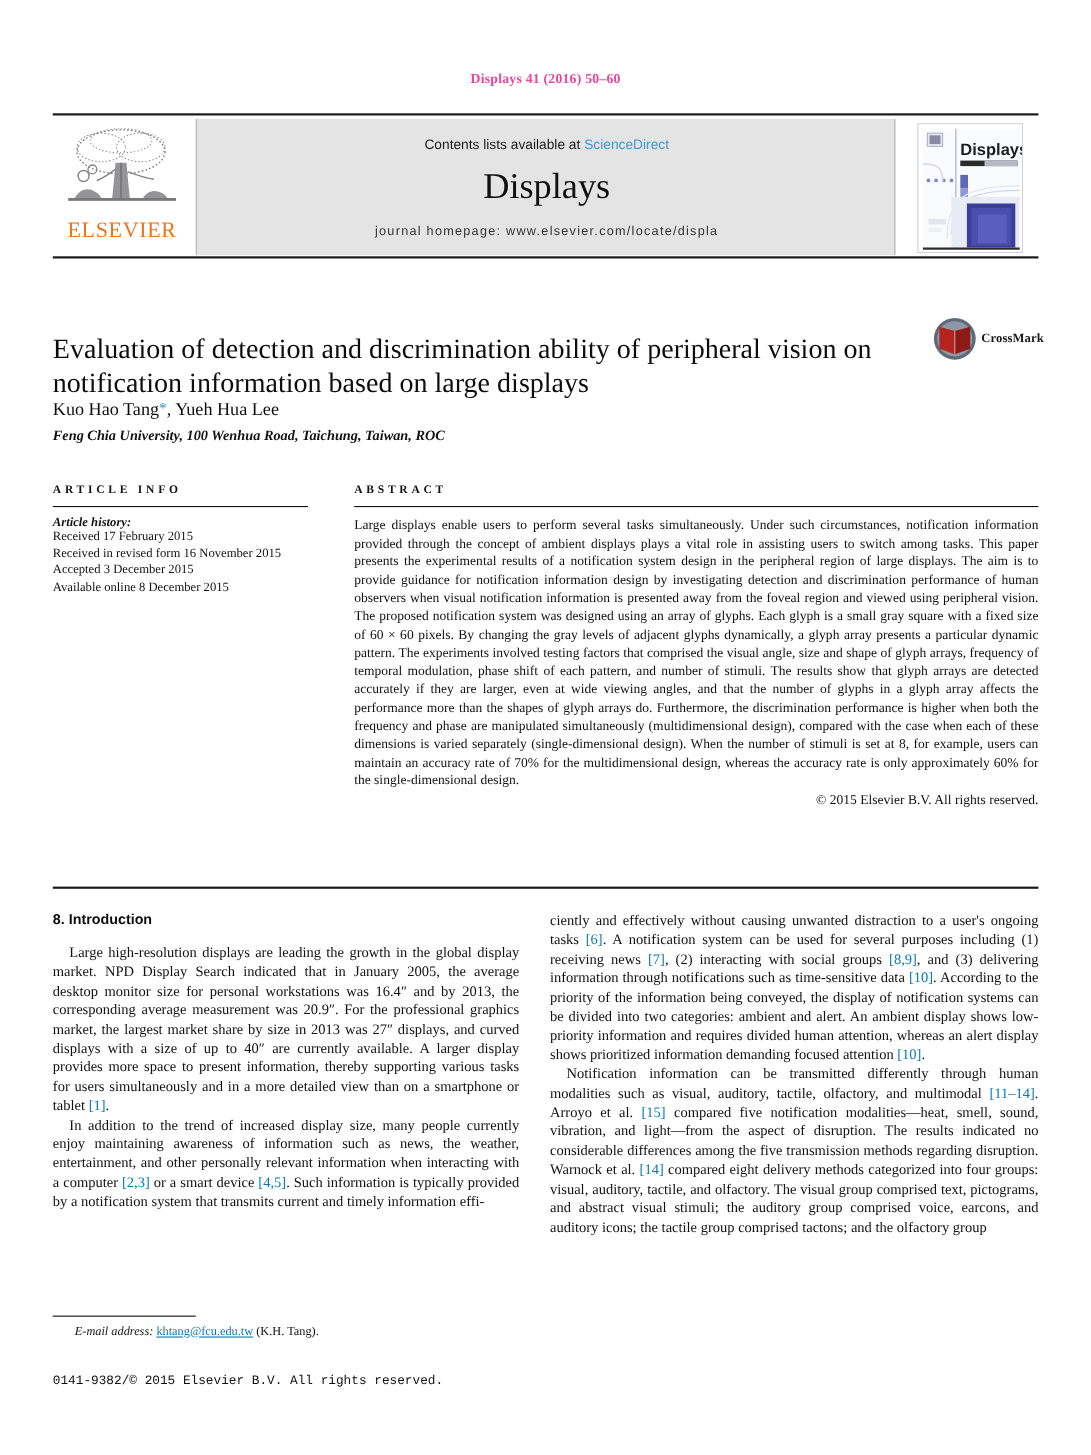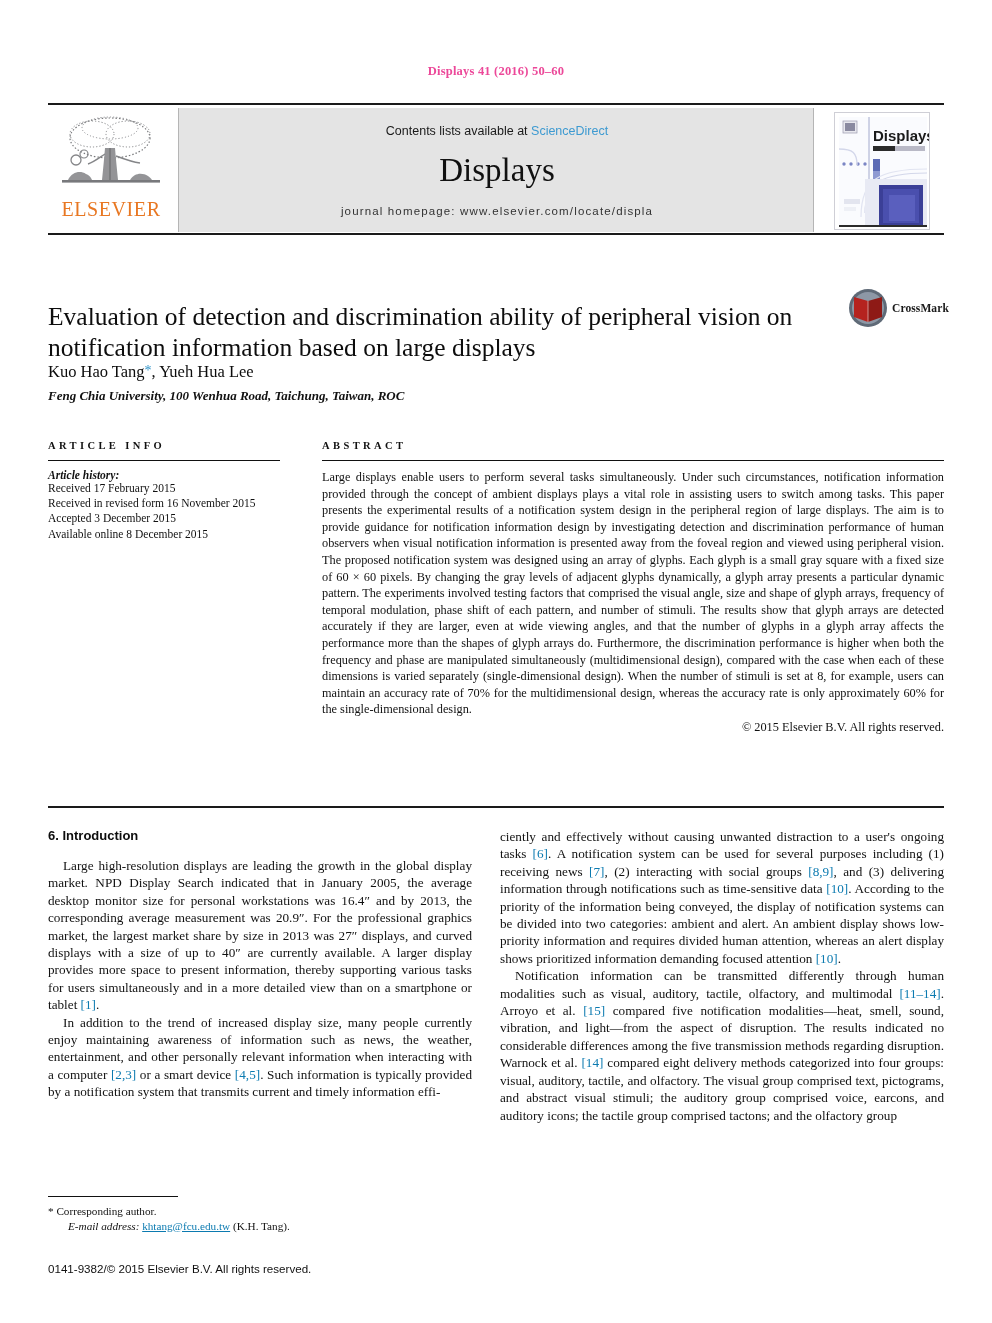--- a/index.html
+++ b/index.html
@@ -324,25 +324,25 @@
     width: 424px;
   }
   .doi-link {
     font-family: "Liberation Serif", serif;
     font-size: 11.6px;
     color: #0b7ab0;
     text-decoration: underline;
     display: block;
   }
   .issn-line {
-    font-family: Liberation Sans, sans-serif;
+    font-family: Liberation Mono, monospace;
     font-size: 11.6px;
     color: #111;
     display: block;
-    margin-top: 14px;
+    margin-top: 1px;
   }
 </style>
 </head>
 <body>
 
 <div class="page">
 
   <div class="runhead">Displays 41 (2016) 50–60</div>
 
   <div class="masthead">
@@ -438,33 +438,32 @@
       <div class="sec-head">Abstract</div>
       <div class="rule"></div>
       <div class="abstract-body">Large displays enable users to perform several tasks simultaneously. Under such circumstances, notification information provided through the concept of ambient displays plays a vital role in assisting users to switch among tasks. This paper presents the experimental results of a notification system design in the peripheral region of large displays. The aim is to provide guidance for notification information design by investigating detection and discrimination performance of human observers when visual notification information is presented away from the foveal region and viewed using peripheral vision. The proposed notification system was designed using an array of glyphs. Each glyph is a small gray square with a fixed size of 60 × 60 pixels. By changing the gray levels of adjacent glyphs dynamically, a glyph array presents a particular dynamic pattern. The experiments involved testing factors that comprised the visual angle, size and shape of glyph arrays, frequency of temporal modulation, phase shift of each pattern, and number of stimuli. The results show that glyph arrays are detected accurately if they are larger, even at wide viewing angles, and that the number of glyphs in a glyph array affects the performance more than the shapes of glyph arrays do. Furthermore, the discrimination performance is higher when both the frequency and phase are manipulated simultaneously (multidimensional design), compared with the case when each of these dimensions is varied separately (single-dimensional design). When the number of stimuli is set at 8, for example, users can maintain an accuracy rate of 70% for the multidimensional design, whereas the accuracy rate is only approximately 60% for the single-dimensional design.</div>
       <div class="copyright">© 2015 Elsevier B.V. All rights reserved.</div>
     </div>
   </div>
 
   <div class="divider-strong"></div>
 
   <div class="body-left">
-    <h2 class="sect">6. Introduction</h2>
+    <h2 class="sect">8. Introduction</h2>
     <p class="body"><span>Large high-resolution displays are leading the growth in the global display market. NPD Display Search indicated that in January 2005, the average desktop monitor size for personal workstations was 16.4″ and by 2013, the corresponding average measurement was 20.9″. For the professional graphics market, the largest market share by size in 2013 was 27″ displays, and curved displays with a size of up to 40″ are currently available. A larger display provides more space to present information, thereby supporting various tasks for users simultaneously and in a more detailed view than on a smartphone or tablet </span><span class="ref">[1]</span><span>.</span></p>
     <p class="body"><span>In addition to the trend of increased display size, many people currently enjoy maintaining awareness of information such as news, the weather, entertainment, and other personally relevant information when interacting with a computer </span><span class="ref">[2,3]</span><span> or a smart device </span><span class="ref">[4,5]</span><span>. Such information is typically provided by a notification system that transmits current and timely information effi-</span></p>
   </div>
 
   <div class="body-right">
     <p class="body" style="text-indent:0"><span>ciently and effectively without causing unwanted distraction to a user's ongoing tasks </span><span class="ref">[6]</span><span>. A notification system can be used for several purposes including (1) receiving news </span><span class="ref">[7]</span><span>, (2) interacting with social groups </span><span class="ref">[8,9]</span><span>, and (3) delivering information through notifications such as time-sensitive data </span><span class="ref">[10]</span><span>. According to the priority of the information being conveyed, the display of notification systems can be divided into two categories: ambient and alert. An ambient display shows low-priority information and requires divided human attention, whereas an alert display shows prioritized information demanding focused attention </span><span class="ref">[10]</span><span>.</span></p>
     <p class="body"><span>Notification information can be transmitted differently through human modalities such as visual, auditory, tactile, olfactory, and multimodal </span><span class="ref">[11–14]</span><span>. Arroyo et al. </span><span class="ref">[15]</span><span> compared five notification modalities—heat, smell, sound, vibration, and light—from the aspect of disruption. The results indicated no considerable differences among the five transmission methods regarding disruption. Warnock et al. </span><span class="ref">[14]</span><span> compared eight delivery methods categorized into four groups: visual, auditory, tactile, and olfactory. The visual group comprised text, pictograms, and abstract visual stimuli; the auditory group comprised voice, earcons, and auditory icons; the tactile group comprised tactons; and the olfactory group</span></p>
   </div>
 
   <div class="footnote">
     <div class="fn-rule"></div>
-    <div class="fn-line"><span>*</span><span> Corresponding author.</span></div>
     <div class="fn-line fn-email"><span class="fn-em">E-mail address:</span> <span class="mail">khtang@fcu.edu.tw</span><span> (K.H. Tang).</span></div>
   </div>
 
   <div class="doi-block">
     <span class="issn-line">0141-9382/© 2015 Elsevier B.V. All rights reserved.</span>
   </div>
 
 </div>
 
 </body></html>

